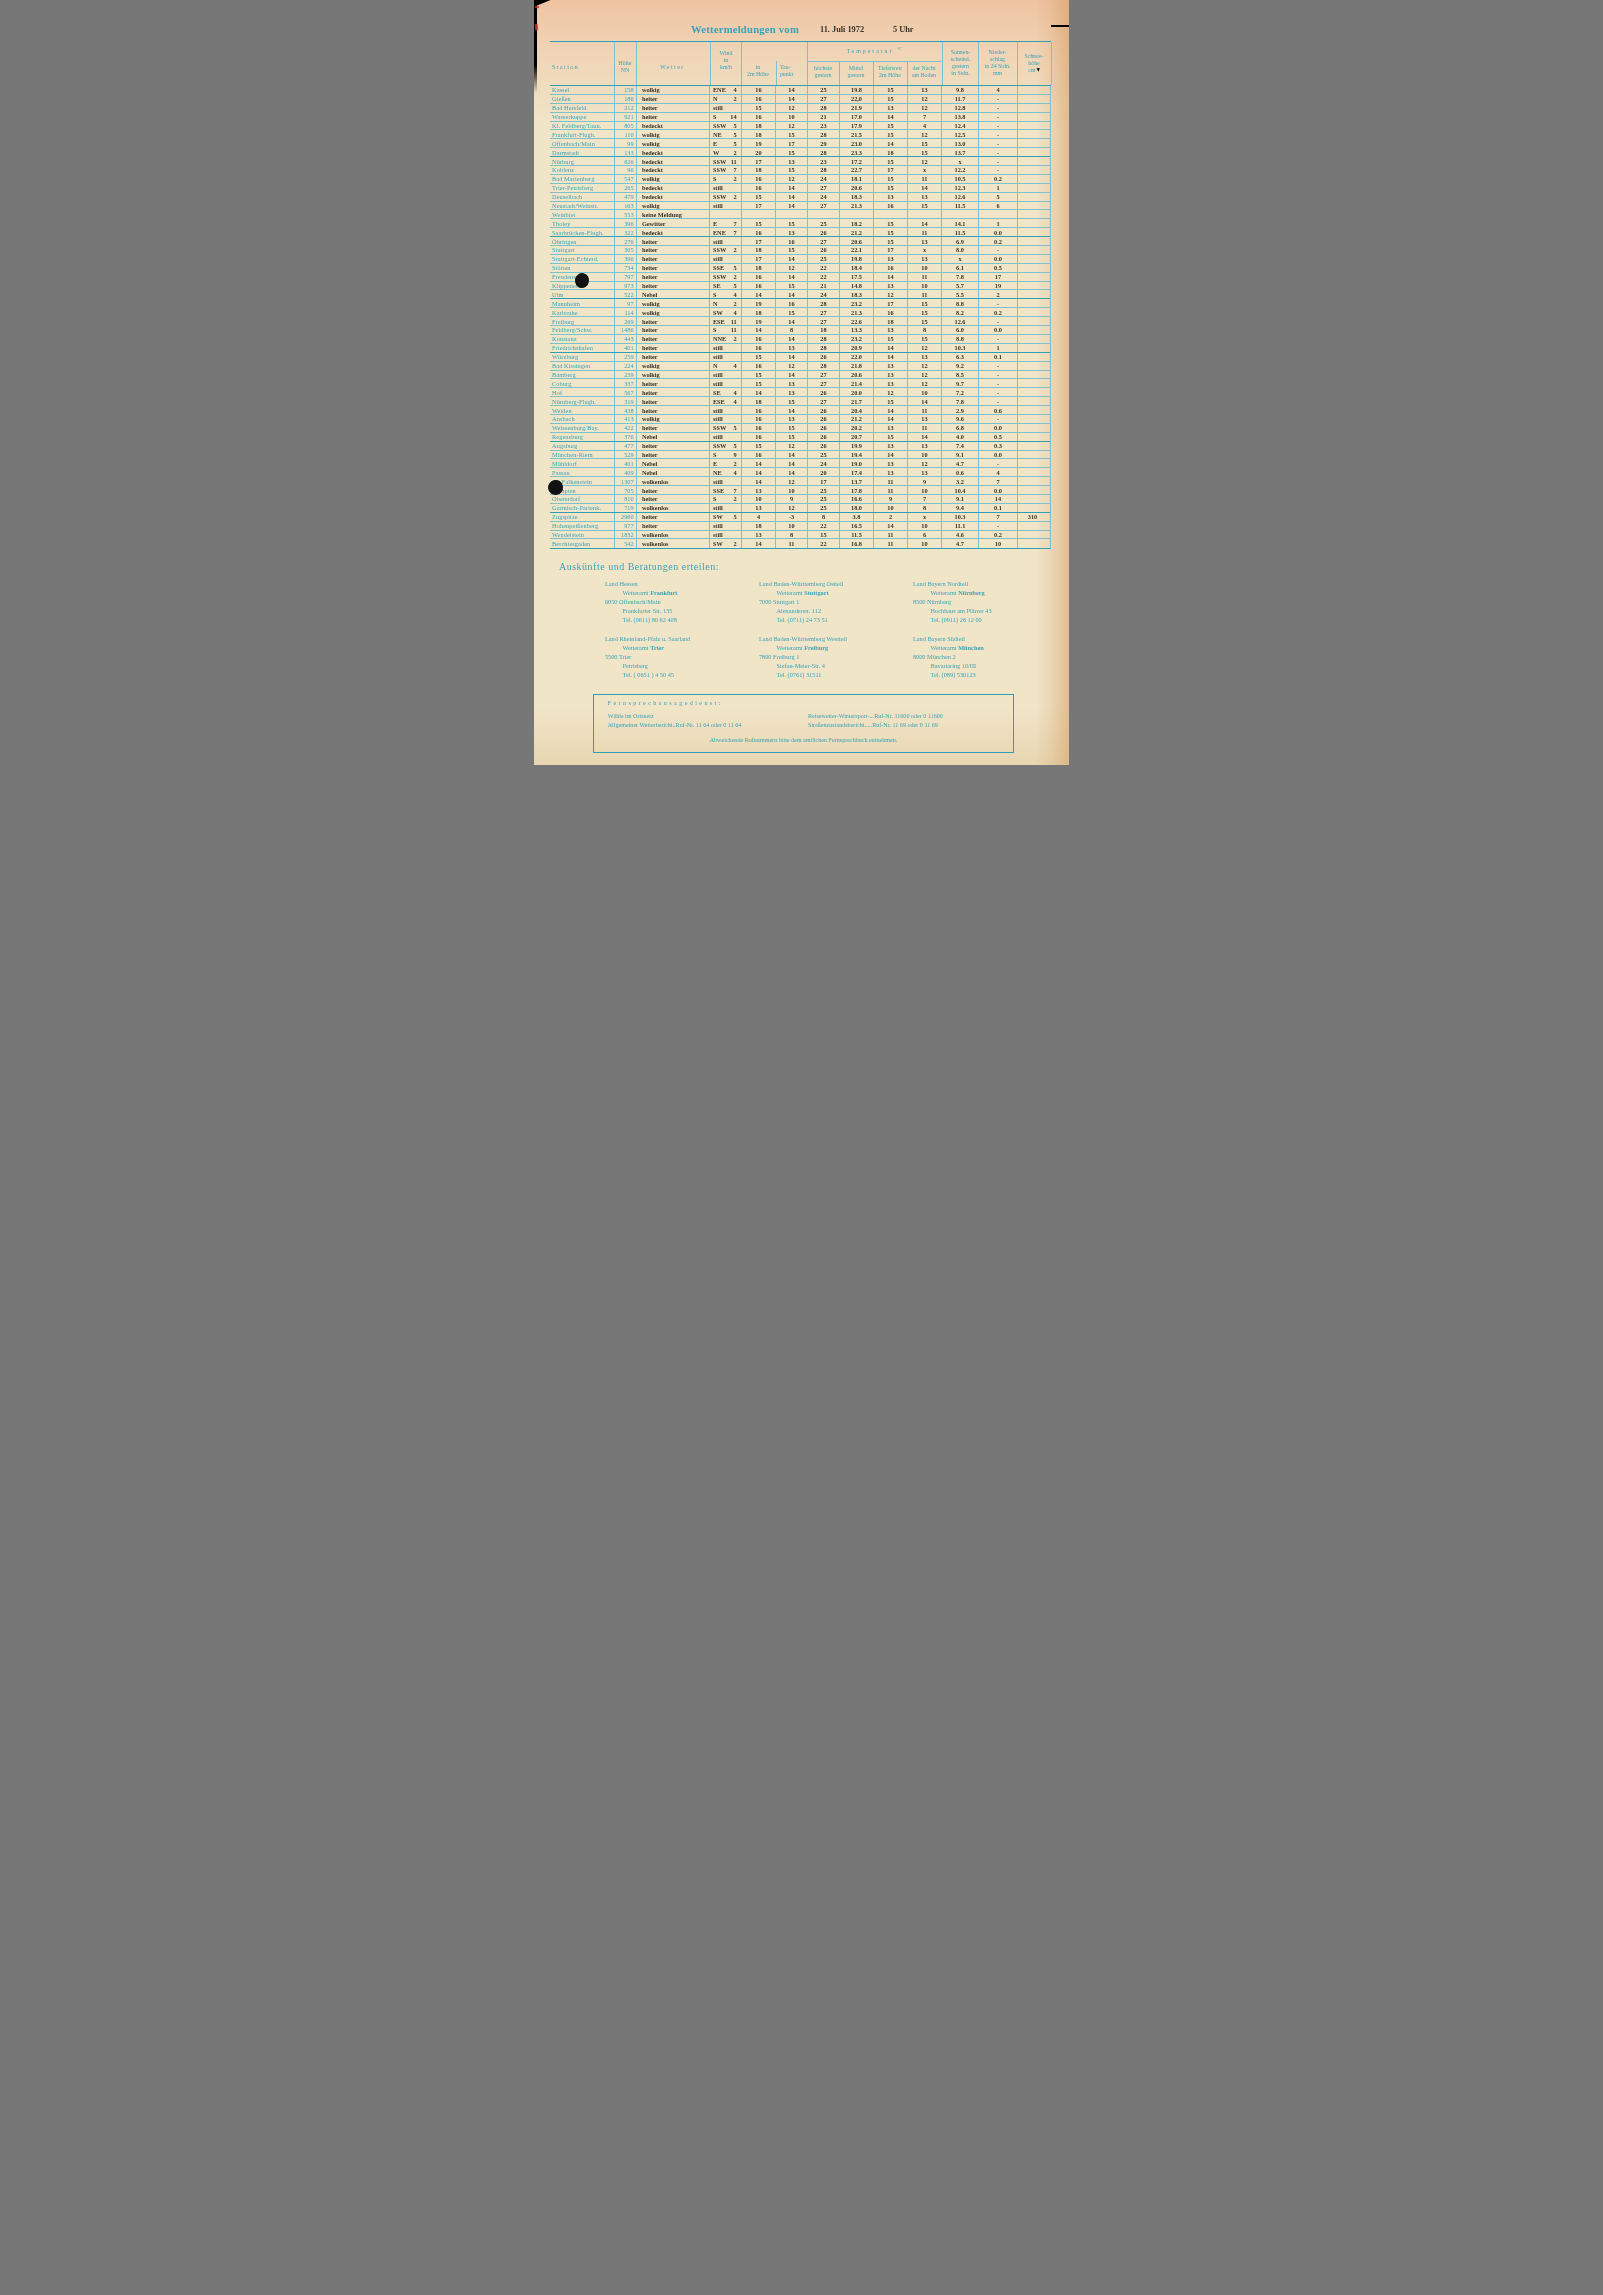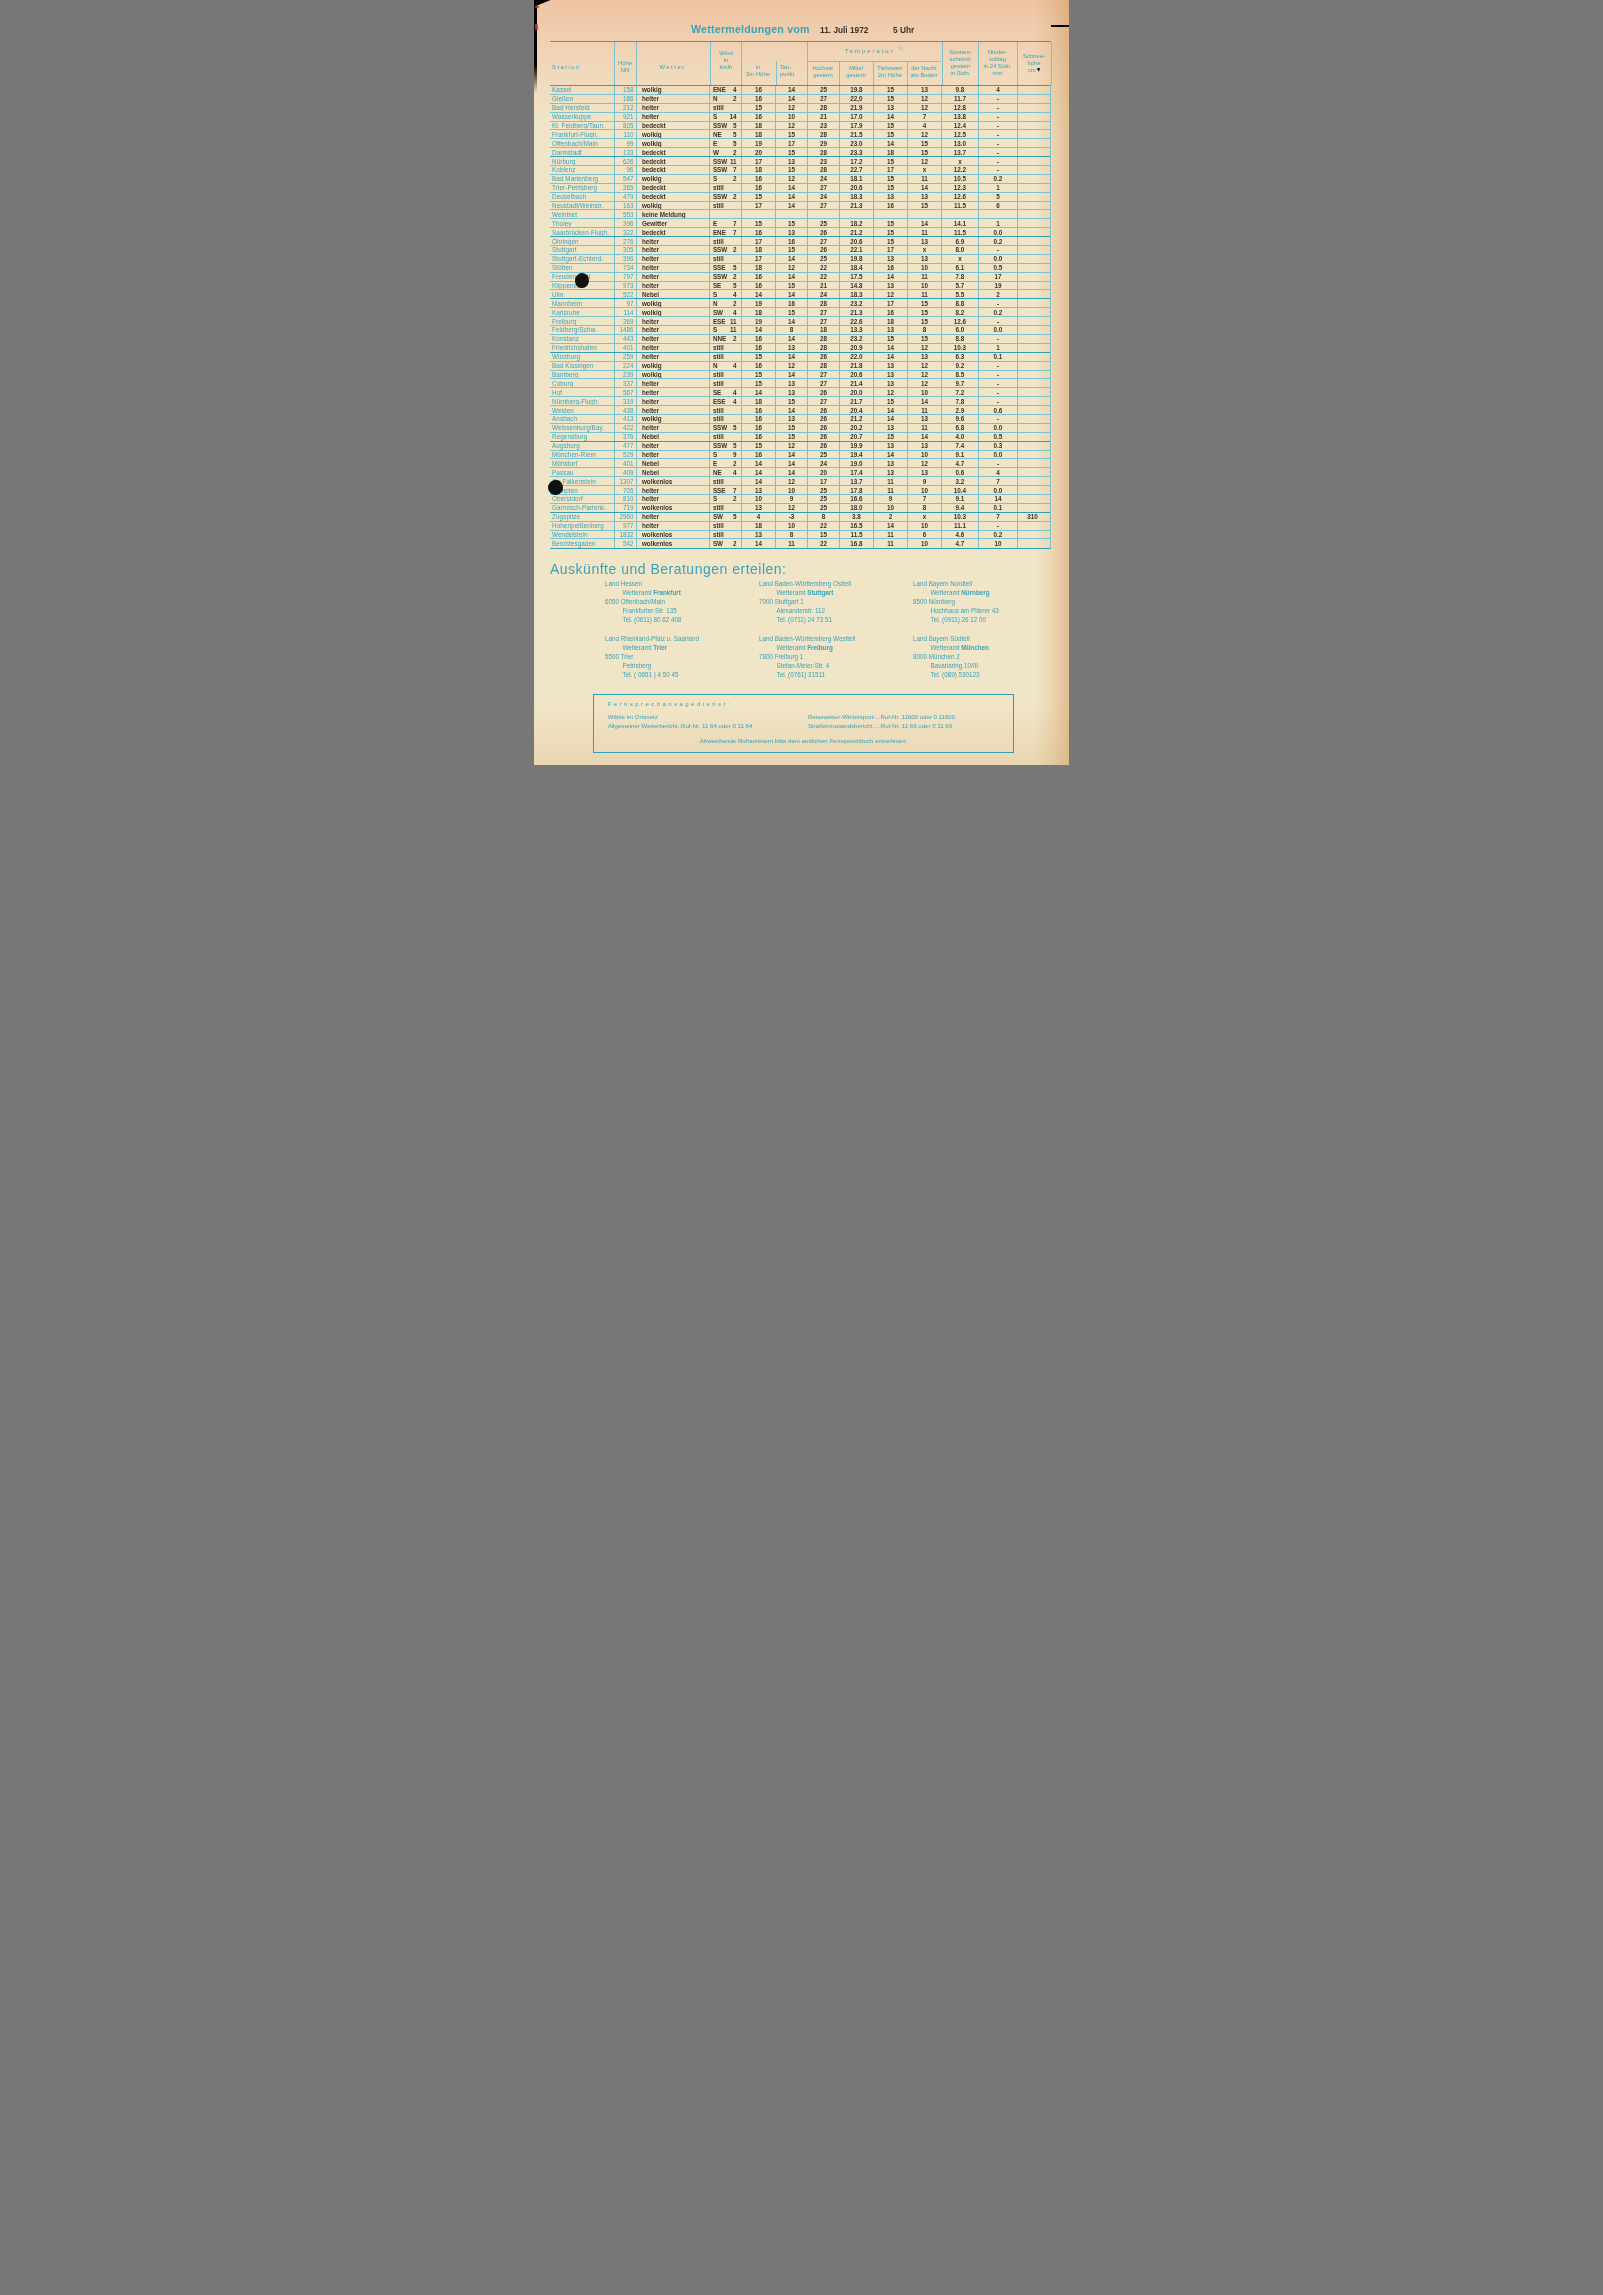--- a/index.html
+++ b/index.html
@@ -3,21 +3,21 @@
 <meta charset="utf-8">
 <style>
   :root{
     --teal:#3aa3b8; --ink:#38322a; --grid-l:#7ac2cf; --grid-h:#2f9fb6;
     --paper:#f1e5c8; --paper-top:#efc3a4; --paper-right:#e3b88e;
     --hole:#111; --red:#c0392b;
   }
   html,body{margin:0;padding:0;background:#777;}
   .page{position:relative;width:535px;height:765px;margin:0 auto;
     background:var(--paper);overflow:hidden;
-    font-family:Liberation Sans, sans-serif;color:var(--teal);}
+    font-family:Liberation Serif, serif;color:var(--teal);}
   .ov{position:absolute;pointer-events:none;}
   .ov-top{left:0;top:0;right:0;height:127px;z-index:0;
     background:linear-gradient(180deg,rgba(236,168,132,.55),rgba(236,168,132,.25) 45%,rgba(236,168,132,0));}
   .ov-right{top:0;bottom:0;right:0;width:34px;z-index:0;
     background:linear-gradient(270deg,rgba(210,150,90,.5),rgba(210,150,90,.18) 55%,rgba(210,150,90,0));}
   .ov-bottom{left:0;right:0;bottom:0;height:59px;z-index:0;
     background:linear-gradient(0deg,rgba(205,170,110,.25),rgba(205,170,110,0));}
 
   
   .edge-left{position:absolute;left:0;top:0;width:2.9px;height:93px;z-index:6;
@@ -76,21 +76,21 @@
   .trow>div:first-child{border-left:none;}
   .c-station{justify-content:flex-start !important;padding-left:2px;color:var(--teal) !important;
     font-weight:400 !important;letter-spacing:0.1px;white-space:nowrap;}
   .c-hoehe{justify-content:flex-end !important;padding-right:2.4px;color:var(--teal) !important;
     font-weight:400 !important;}
   .c-wetter{justify-content:flex-start !important;padding-left:4.9px;white-space:nowrap;}
   .c-wind{justify-content:space-between !important;padding:0 4.4px 0 2.9px;}
   .c-wind .dir{white-space:nowrap;}
 
   
-  .foot-head{position:absolute;left:16px;top:561px;font-size:14px;letter-spacing:0.5px;z-index:2;}
+  .foot-head{position:absolute;left:25px;top:561px;font-size:10px;letter-spacing:0.5px;z-index:2;}
   .contact{position:absolute;width:149px;font-size:6.3px;line-height:9px;z-index:2;}
   .contact .r{padding-left:2.9px;white-space:nowrap;}
   .contact .ind{padding-left:20.5px;white-space:nowrap;}
   .contact b{font-weight:700;}
   .cb1{left:68px;top:579px;} .cb2{left:222px;top:579px;} .cb3{left:376px;top:579px;}
   .cb4{left:68px;top:634px;} .cb5{left:222px;top:634px;} .cb6{left:376px;top:634px;}
 
   .phonebox{position:absolute;left:59px;top:694px;width:421px;height:59px;z-index:2;
     border:1px solid var(--grid-h);box-sizing:border-box;font-size:6.1px;}
   .pb-head{position:absolute;left:13.7px;top:4.9px;letter-spacing:2.4px;}

